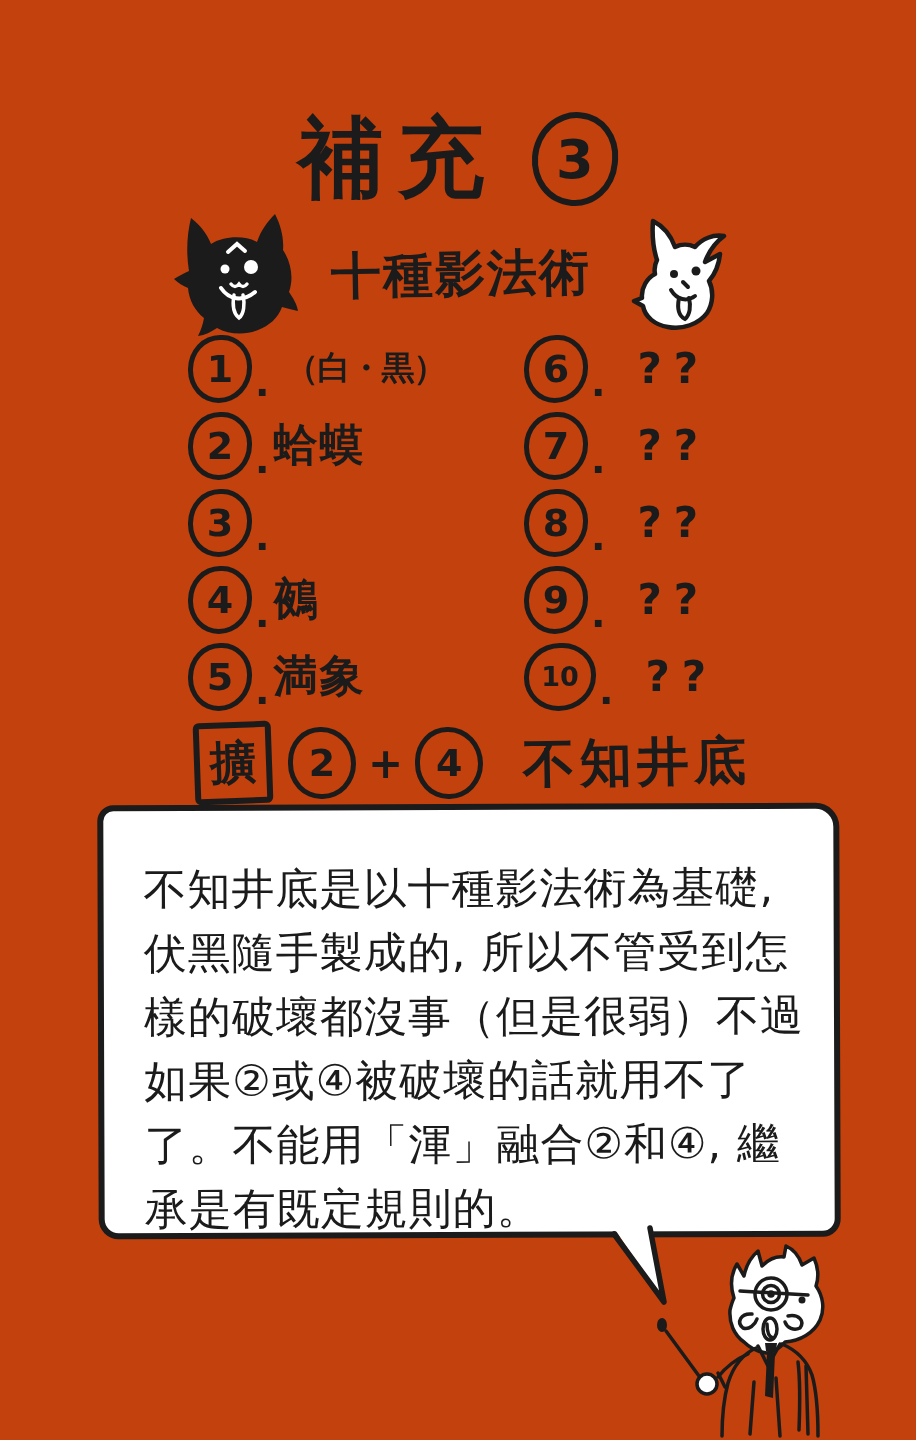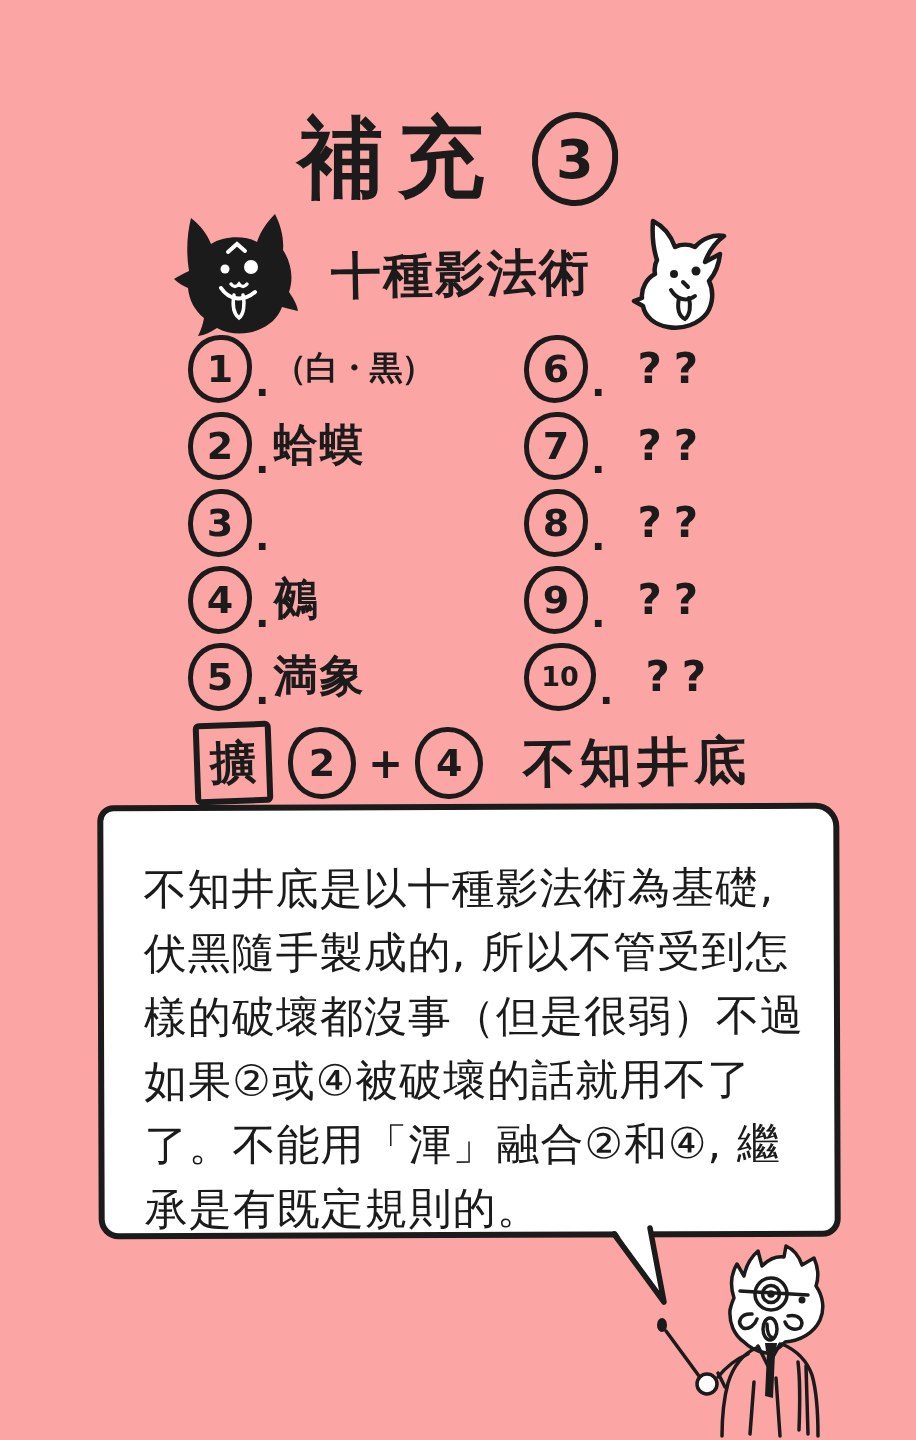--- a/index.html
+++ b/index.html
@@ -1,19 +1,19 @@
 <!DOCTYPE html>
 <html><head>
 <meta charset="utf-8">
 <style>
   html,body{margin:0;padding:0;background:#ffffff;}
   .page{
     position:relative;
     width:916px;height:1440px;
-    background:#fca5a5;
+    background:#c2410c;
     overflow:hidden;
     font-family:"DejaVu Sans",sans-serif;
     color:#1b1b1b;
   }
   
   .title-row{
     position:absolute;top:100px;left:0;right:0;
     display:flex;justify-content:center;align-items:center;gap:34px;
   }
   .title-text{
@@ -50,21 +50,21 @@
     flex:0 0 auto;
     width:54px;height:58px;
     border:5px solid #1b1b1b;
     border-radius:50% 46% 52% 48%;
     display:flex;align-items:center;justify-content:center;
     font-size:38px;font-weight:800;
   }
   .circle-num.wide{width:62px;font-size:27px;}
   .dot{align-self:flex-end;font-size:38px;font-weight:800;margin:0 4px 2px 3px;}
   .label{font-size:44px;font-weight:800;letter-spacing:2px;white-space:nowrap;}
-  .sub{font-size:33px;font-weight:700;letter-spacing:-1px;white-space:nowrap;margin-left:0;}
+  .sub{font-size:33px;font-weight:700;letter-spacing:-1px;white-space:nowrap;margin-left:12px;}
   .qq{font-size:42px;font-weight:800;letter-spacing:12px;margin-left:28px;white-space:nowrap;}
   
   .ext-row{
     position:absolute;top:722px;left:194px;
     display:flex;align-items:center;gap:16px;
   }
   .ext-box{
     width:66px;height:70px;
     border:6px solid #1b1b1b;border-radius:6px;
     display:flex;align-items:center;justify-content:center;

